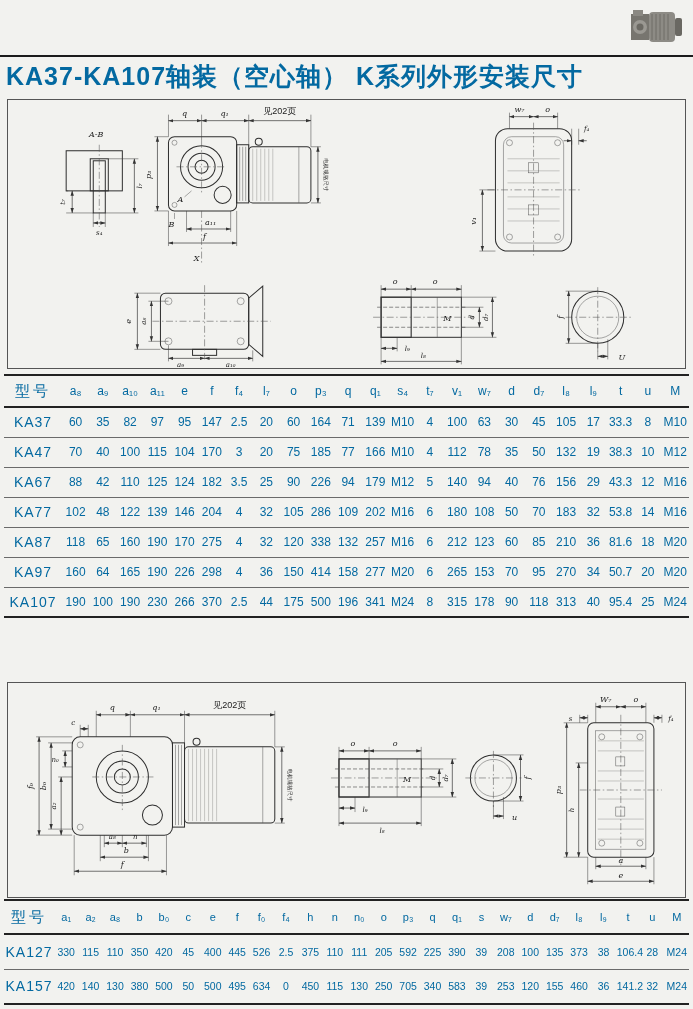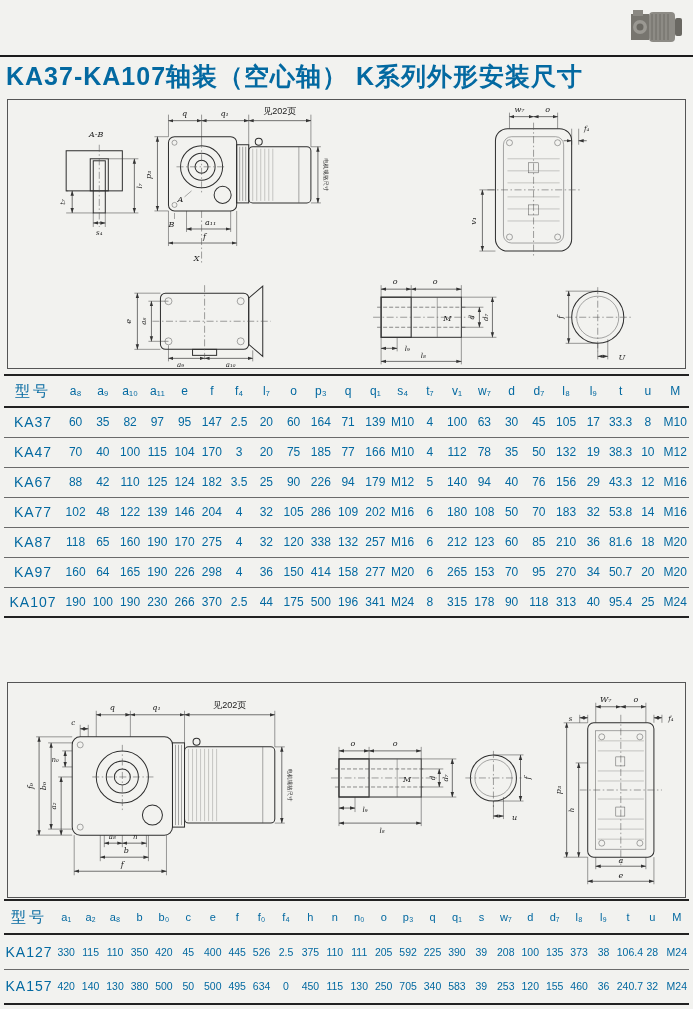--- a/index.html
+++ b/index.html
@@ -753,21 +753,21 @@
             <td>250</td>
             <td>705</td>
             <td>340</td>
             <td>583</td>
             <td>39</td>
             <td>253</td>
             <td>120</td>
             <td>155</td>
             <td>460</td>
             <td>36</td>
-            <td>240.7</td>
+            <td>141.2</td>
             <td>32</td>
             <td>M24</td>
           </tr>
         </tbody>
       </table>
   </div>
 
 </div>
 
 </body></html>

